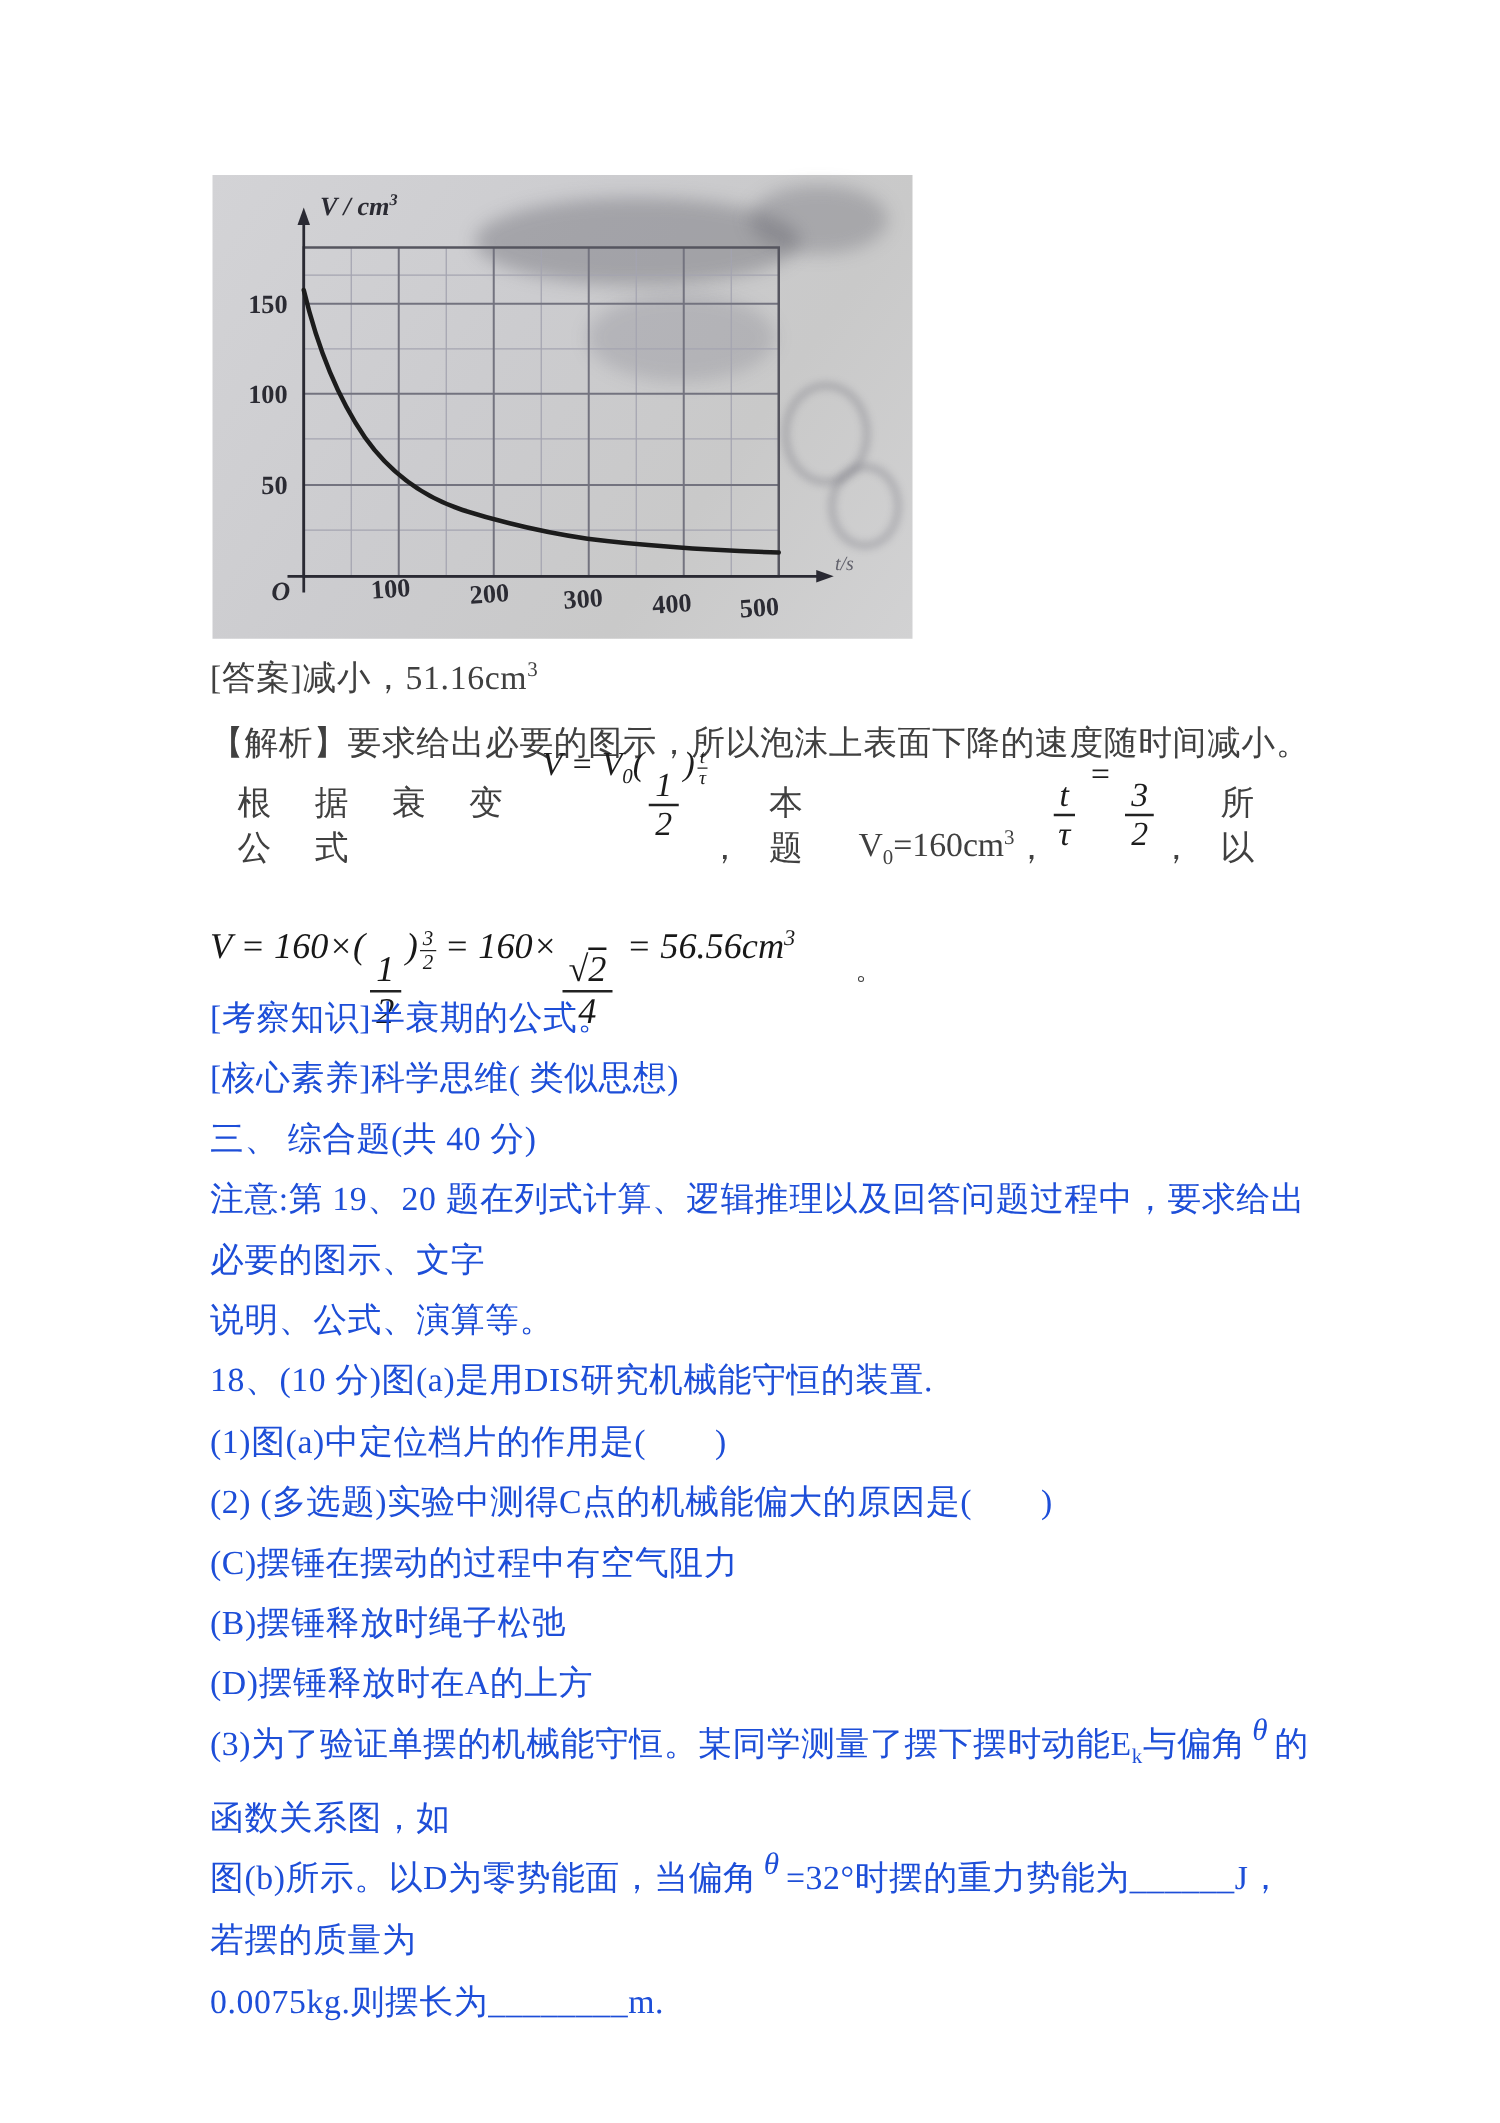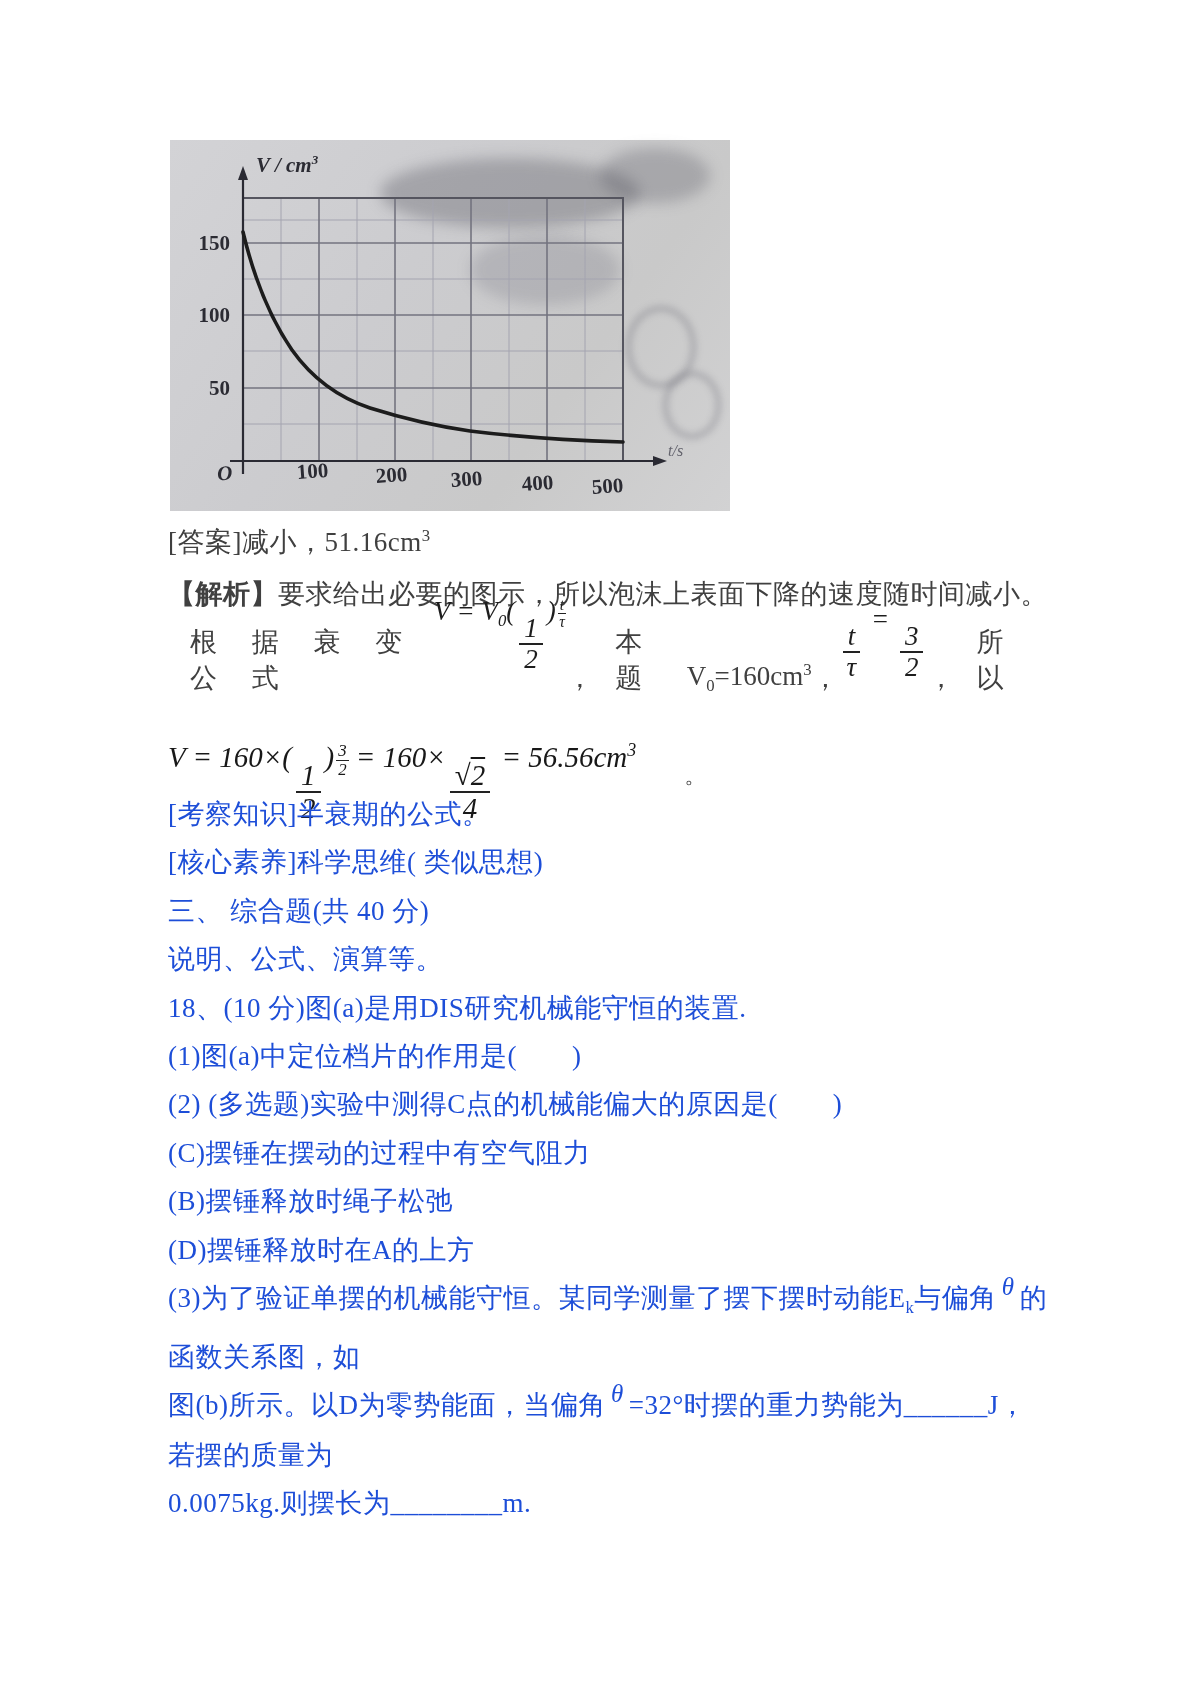--- a/index.html
+++ b/index.html
@@ -21,21 +21,21 @@
   .gtick{font-family:"Liberation Serif","DejaVu Serif",serif;font-weight:bold;
          font-size:21px;fill:#2b2b33;}
   .gaxislab{font-family:"Liberation Serif","DejaVu Serif",serif;font-weight:bold;
             font-style:italic;font-size:21px;fill:#2b2b33;}
   .gtslab{font-family:"Liberation Serif","DejaVu Serif",serif;font-style:italic;
           font-size:16px;fill:#63636d;}
 
   
   .red{color:#404040;}
   .absline{position:absolute;left:168px;font-size:27px;letter-spacing:.5px;white-space:nowrap;}
-  .blabel{font-weight:bold;}
+  .blabel{font-weight:normal;}
   sup{font-size:62%;} sub{font-size:62%;}
 
   
   .reason{position:absolute;left:168px;top:606px;width:880px;height:90px;
           display:flex;justify-content:space-between;align-items:flex-end;
           font-size:27px;}
   .reason .sp{letter-spacing:14px;margin-left:22px;}
   .lift1{position:relative;top:-22px;}
   .lift2{position:relative;top:-14px;}
   .math{color:#1d1d1d;font-style:italic;white-space:nowrap;}
@@ -158,20 +158,21 @@
         <span>2</span>
       </span><span> = 160×</span><span class="bigfrac">
         <span class="n"><span>√</span><span class="ov">2</span></span>
         <span>4</span>
       </span><span> = 56.56cm</span><sup>3</sup><span class="period red">。</span></div>
 
   <div class="paras">
     <p>[考察知识]半衰期的公式。</p>
     <p>[核心素养]科学思维( 类似思想)</p>
     <p>三、 综合题(共 40 分)</p>
+    <p>注意:第 19、20 题在列式计算、逻辑推理以及回答问题过程中，要求给出必要的图示、文字</p>
     <p>说明、公式、演算等。</p>
     <p>18、(10 分)图(a)是用DIS研究机械能守恒的装置.</p>
     <p>(1)图(a)中定位档片的作用是(　　)</p>
     <p>(2) (多选题)实验中测得C点的机械能偏大的原因是(　　)</p>
     <p>(C)摆锤在摆动的过程中有空气阻力</p>
     <p>(B)摆锤释放时绳子松弛</p>
     <p>(D)摆锤释放时在A的上方</p>
     <p><span>(3)为了验证单摆的机械能守恒。某同学测量了摆下摆时动能E</span><sub>k</sub><span>与偏角</span><span class="theta">θ</span><span>的函数关系图，如</span></p>
     <p><span>图(b)所示。以D为零势能面，当偏角</span><span class="theta">θ</span><span>=32°时摆的重力势能为______J，若摆的质量为</span></p>
     <p>0.0075kg.则摆长为________m.</p>

